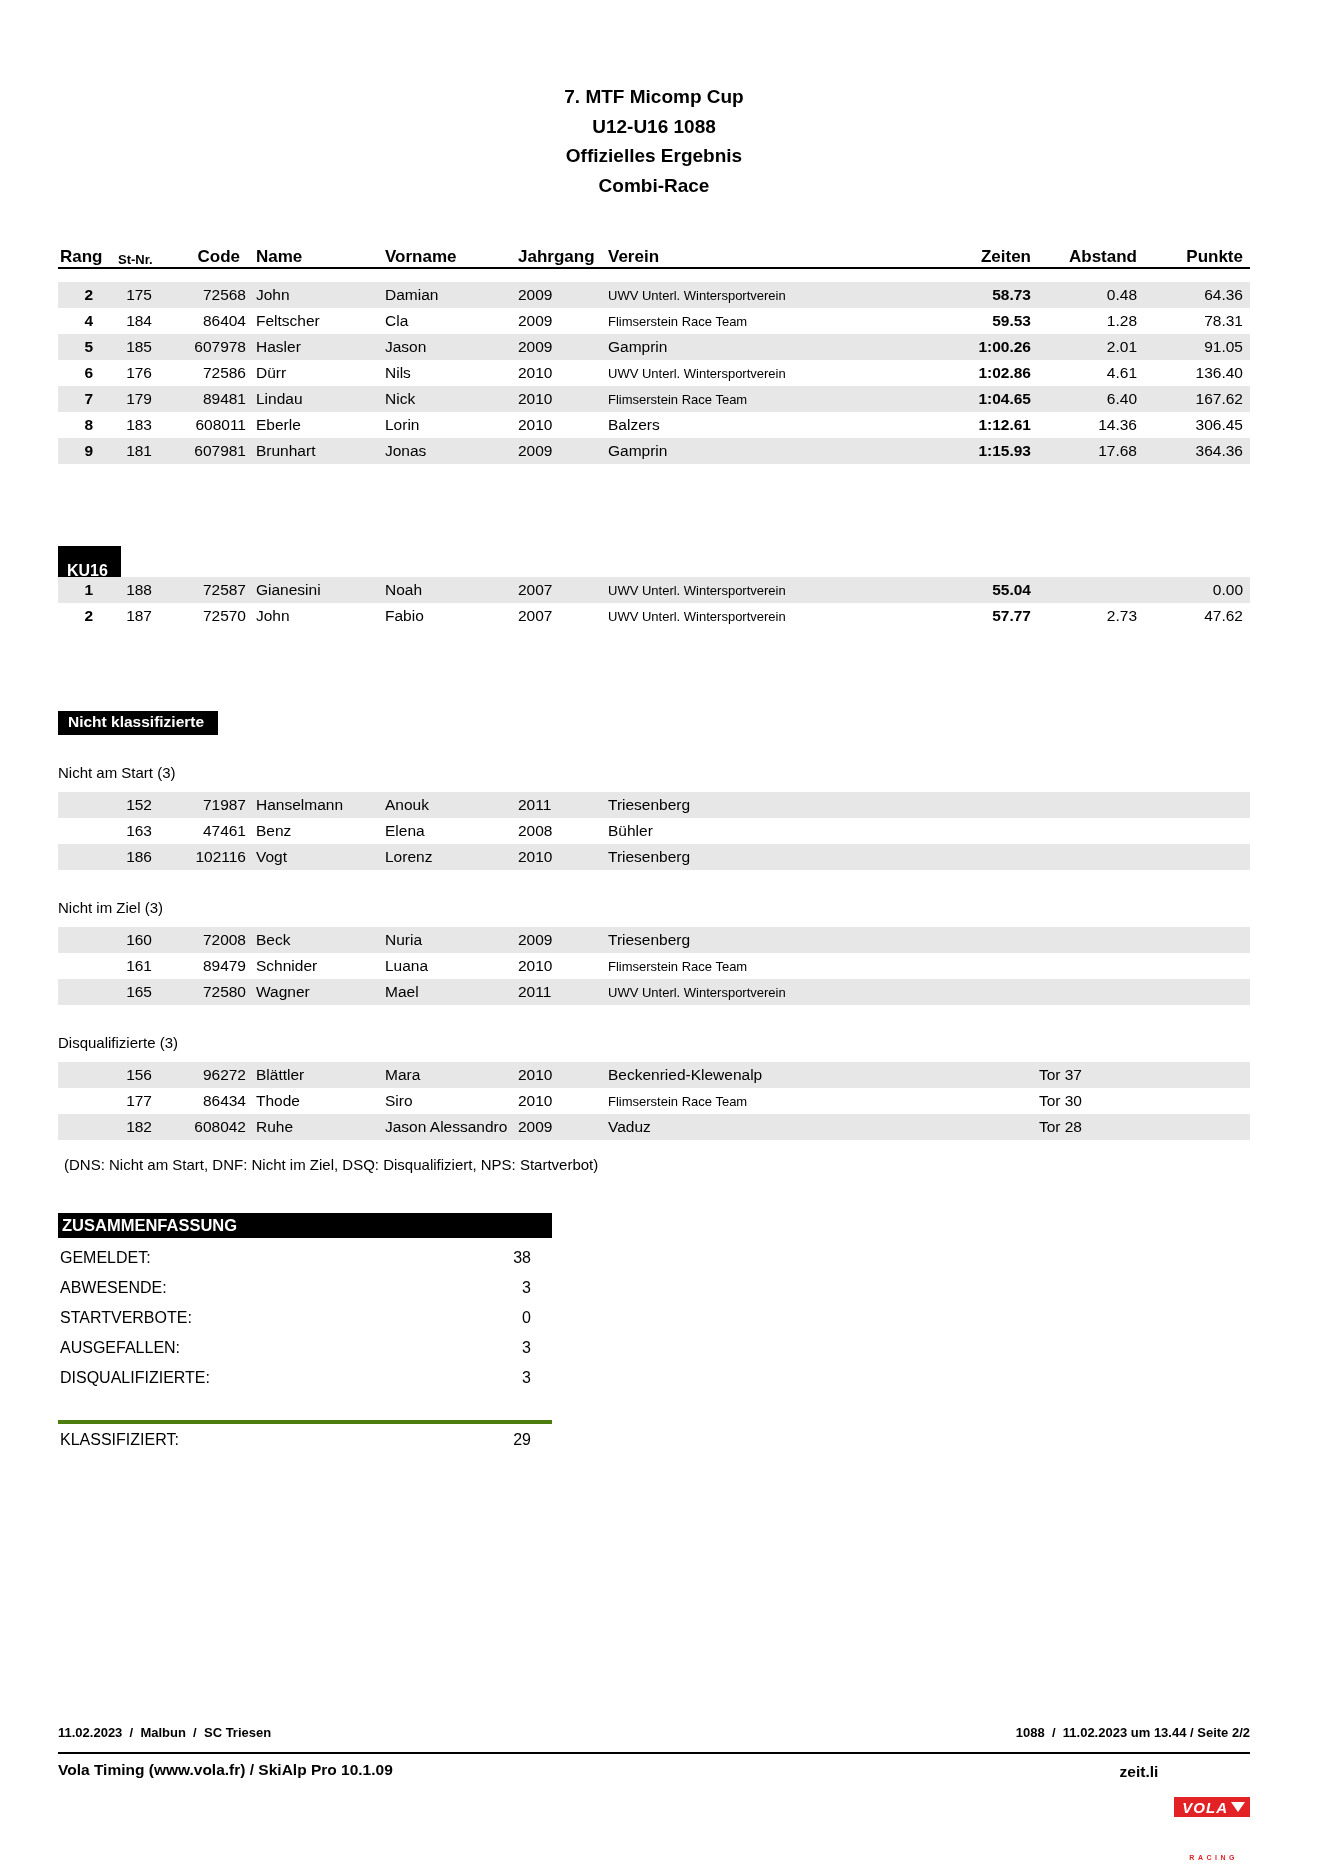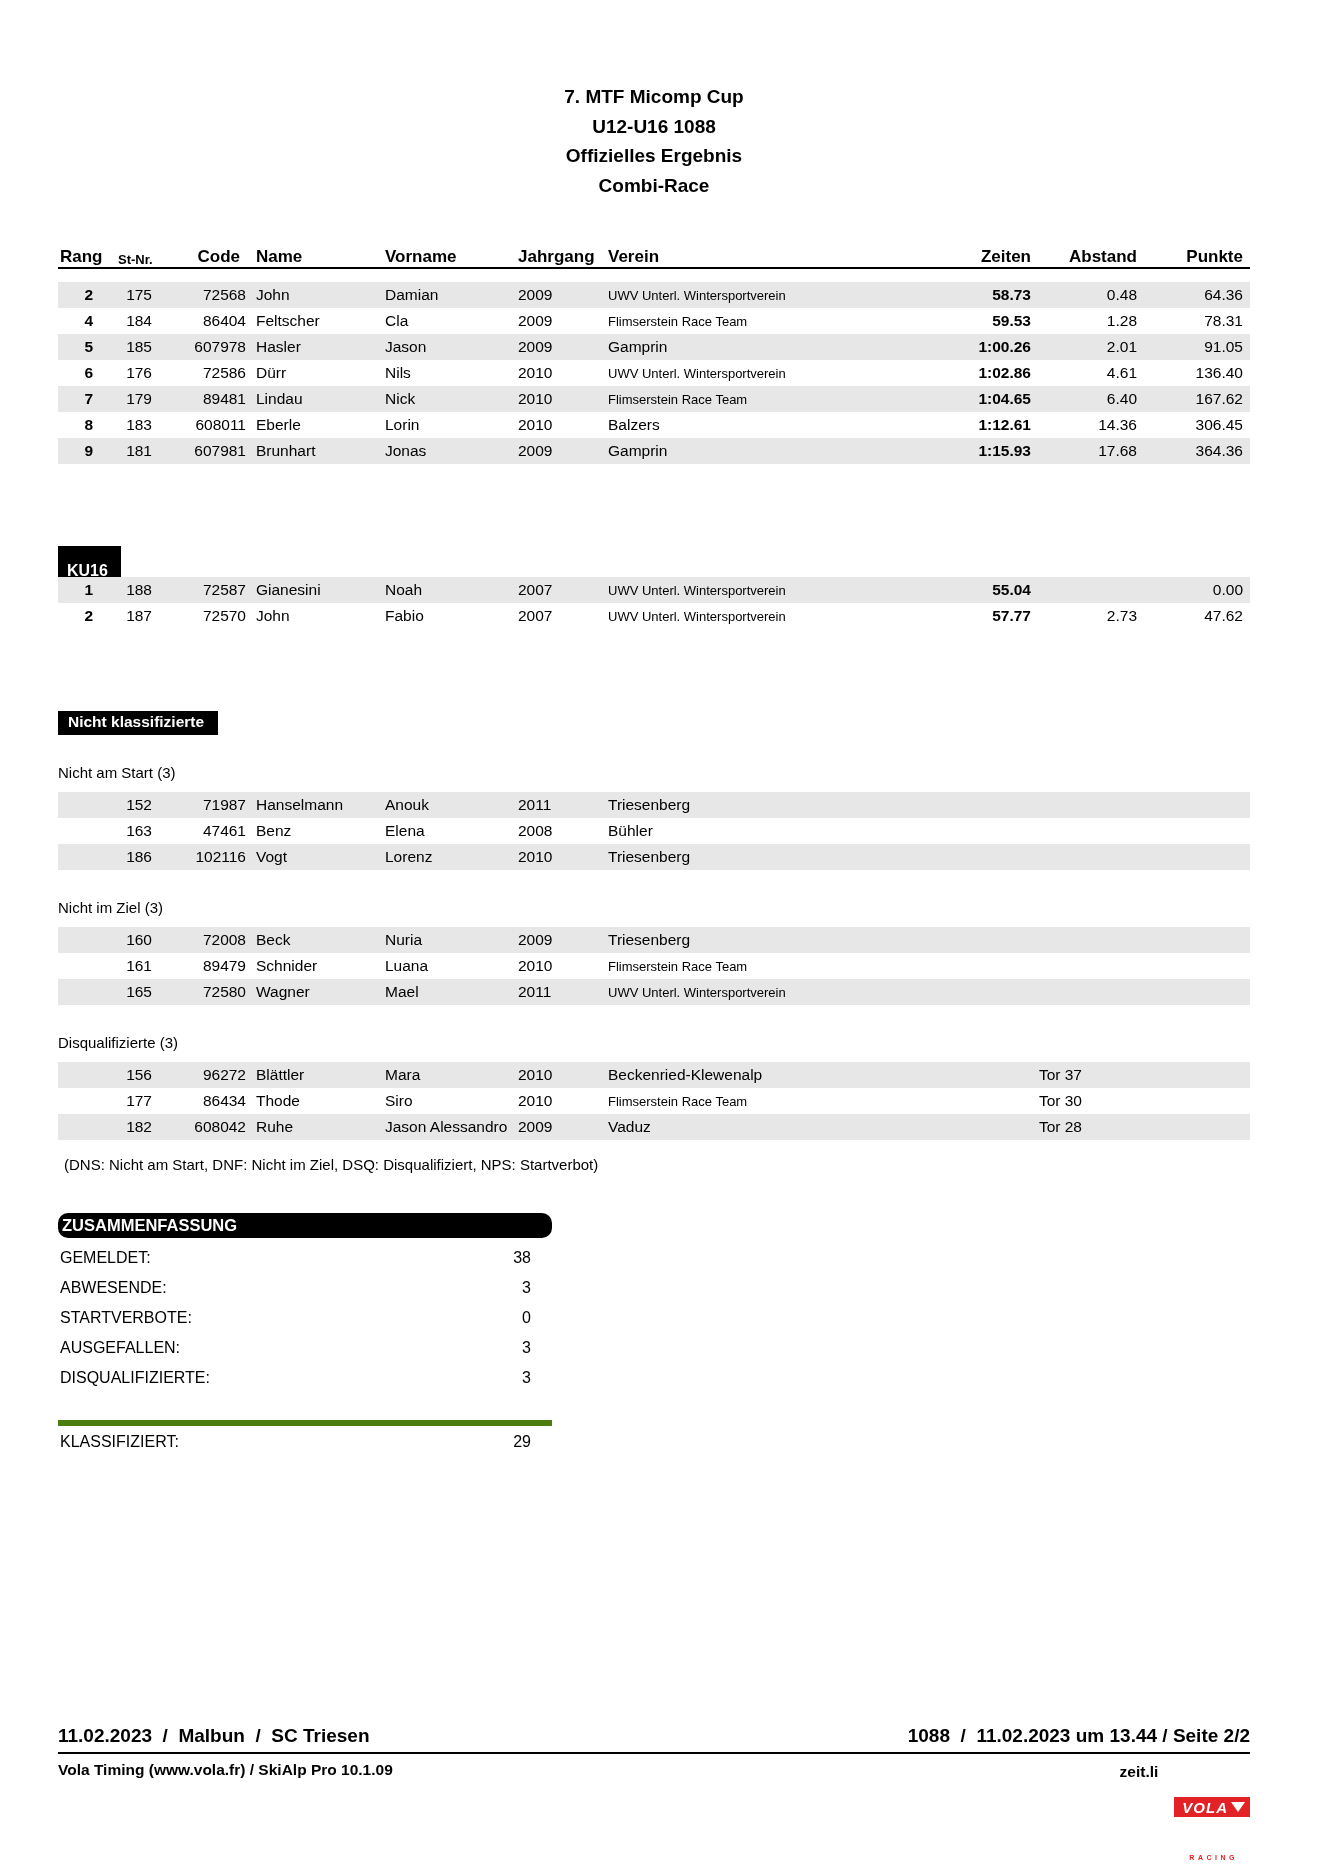--- a/index.html
+++ b/index.html
@@ -39,26 +39,26 @@
   .tbl-ku16{position:absolute; top:577px; left:58px;}
   .group-label{position:absolute; left:58px; font-size:15px;}
   .lbl-nas{top:764px;} .tbl-nas{position:absolute; top:792px; left:58px;}
   .lbl-niz{top:899px;} .tbl-niz{position:absolute; top:927px; left:58px;}
   .lbl-dsq{top:1034px;} .tbl-dsq{position:absolute; top:1062px; left:58px;}
 
   .legend{position:absolute; top:1156px; left:64px; font-size:15px;}
 
   
   .summary{position:absolute; top:1213px; left:58px; width:494px;}
-  .summary-bar{background:#000; color:#fff; font-weight:bold; font-size:16.5px; height:25px; line-height:25px; padding-left:4px; margin-bottom:5px;border-radius:10px;}
+  .summary-bar{background:#000; color:#fff; font-weight:bold; font-size:16.5px; height:25px; line-height:25px; padding-left:4px; margin-bottom:5px;}
   .sum-row{display:flex; justify-content:space-between; height:30px; line-height:30px; font-size:16px; padding-left:2px; padding-right:21px;}
-  .sum-total{display:flex; justify-content:space-between; border-top:6px solid #4d7c0f; margin-top:27px; padding-top:4px; font-size:16px; padding-left:2px; padding-right:21px; height:26px; line-height:24px;}
+  .sum-total{display:flex; justify-content:space-between; border-top:4px solid #4d7c0f; margin-top:27px; padding-top:4px; font-size:16px; padding-left:2px; padding-right:21px; height:26px; line-height:24px;}
 
   
-  .footer-line1{position:absolute; top:1725px; left:58px; width:1192px; display:flex; justify-content:space-between; font-size:19px; font-weight:bold; white-space:pre;}
+  .footer-line1{position:absolute; top:1725px; left:58px; width:1192px; display:flex; justify-content:space-between; font-size:13px; font-weight:bold; white-space:pre;}
   .footer-rule{position:absolute; top:1752px; left:58px; width:1192px; border-top:2px solid #000;}
   .footer-line2{position:absolute; top:1761px; left:58px; width:1192px; display:flex; justify-content:space-between; align-items:flex-start; font-size:15.5px; font-weight:bold; white-space:pre;}
   .footer-right2{display:flex; align-items:flex-start; gap:16px;}
   .zeitli{line-height:22px;}
   .vola-logo{display:inline-block;}
   .vola-box{background:#e32226; color:#fff; font-weight:bold; font-style:italic; font-size:15px; letter-spacing:1px; padding:1px 5px 1px 8px; display:flex; align-items:center; height:18px;}
   .vola-tri{width:0; height:0; border-left:7px solid transparent; border-right:7px solid transparent; border-top:10px solid #fff; margin-left:3px;}
   .vola-racing{color:#e32226; font-style:normal; font-size:7px; font-weight:bold; letter-spacing:3.5px; text-align:center; line-height:9px; padding-left:3px;}
 </style>
 </head>

